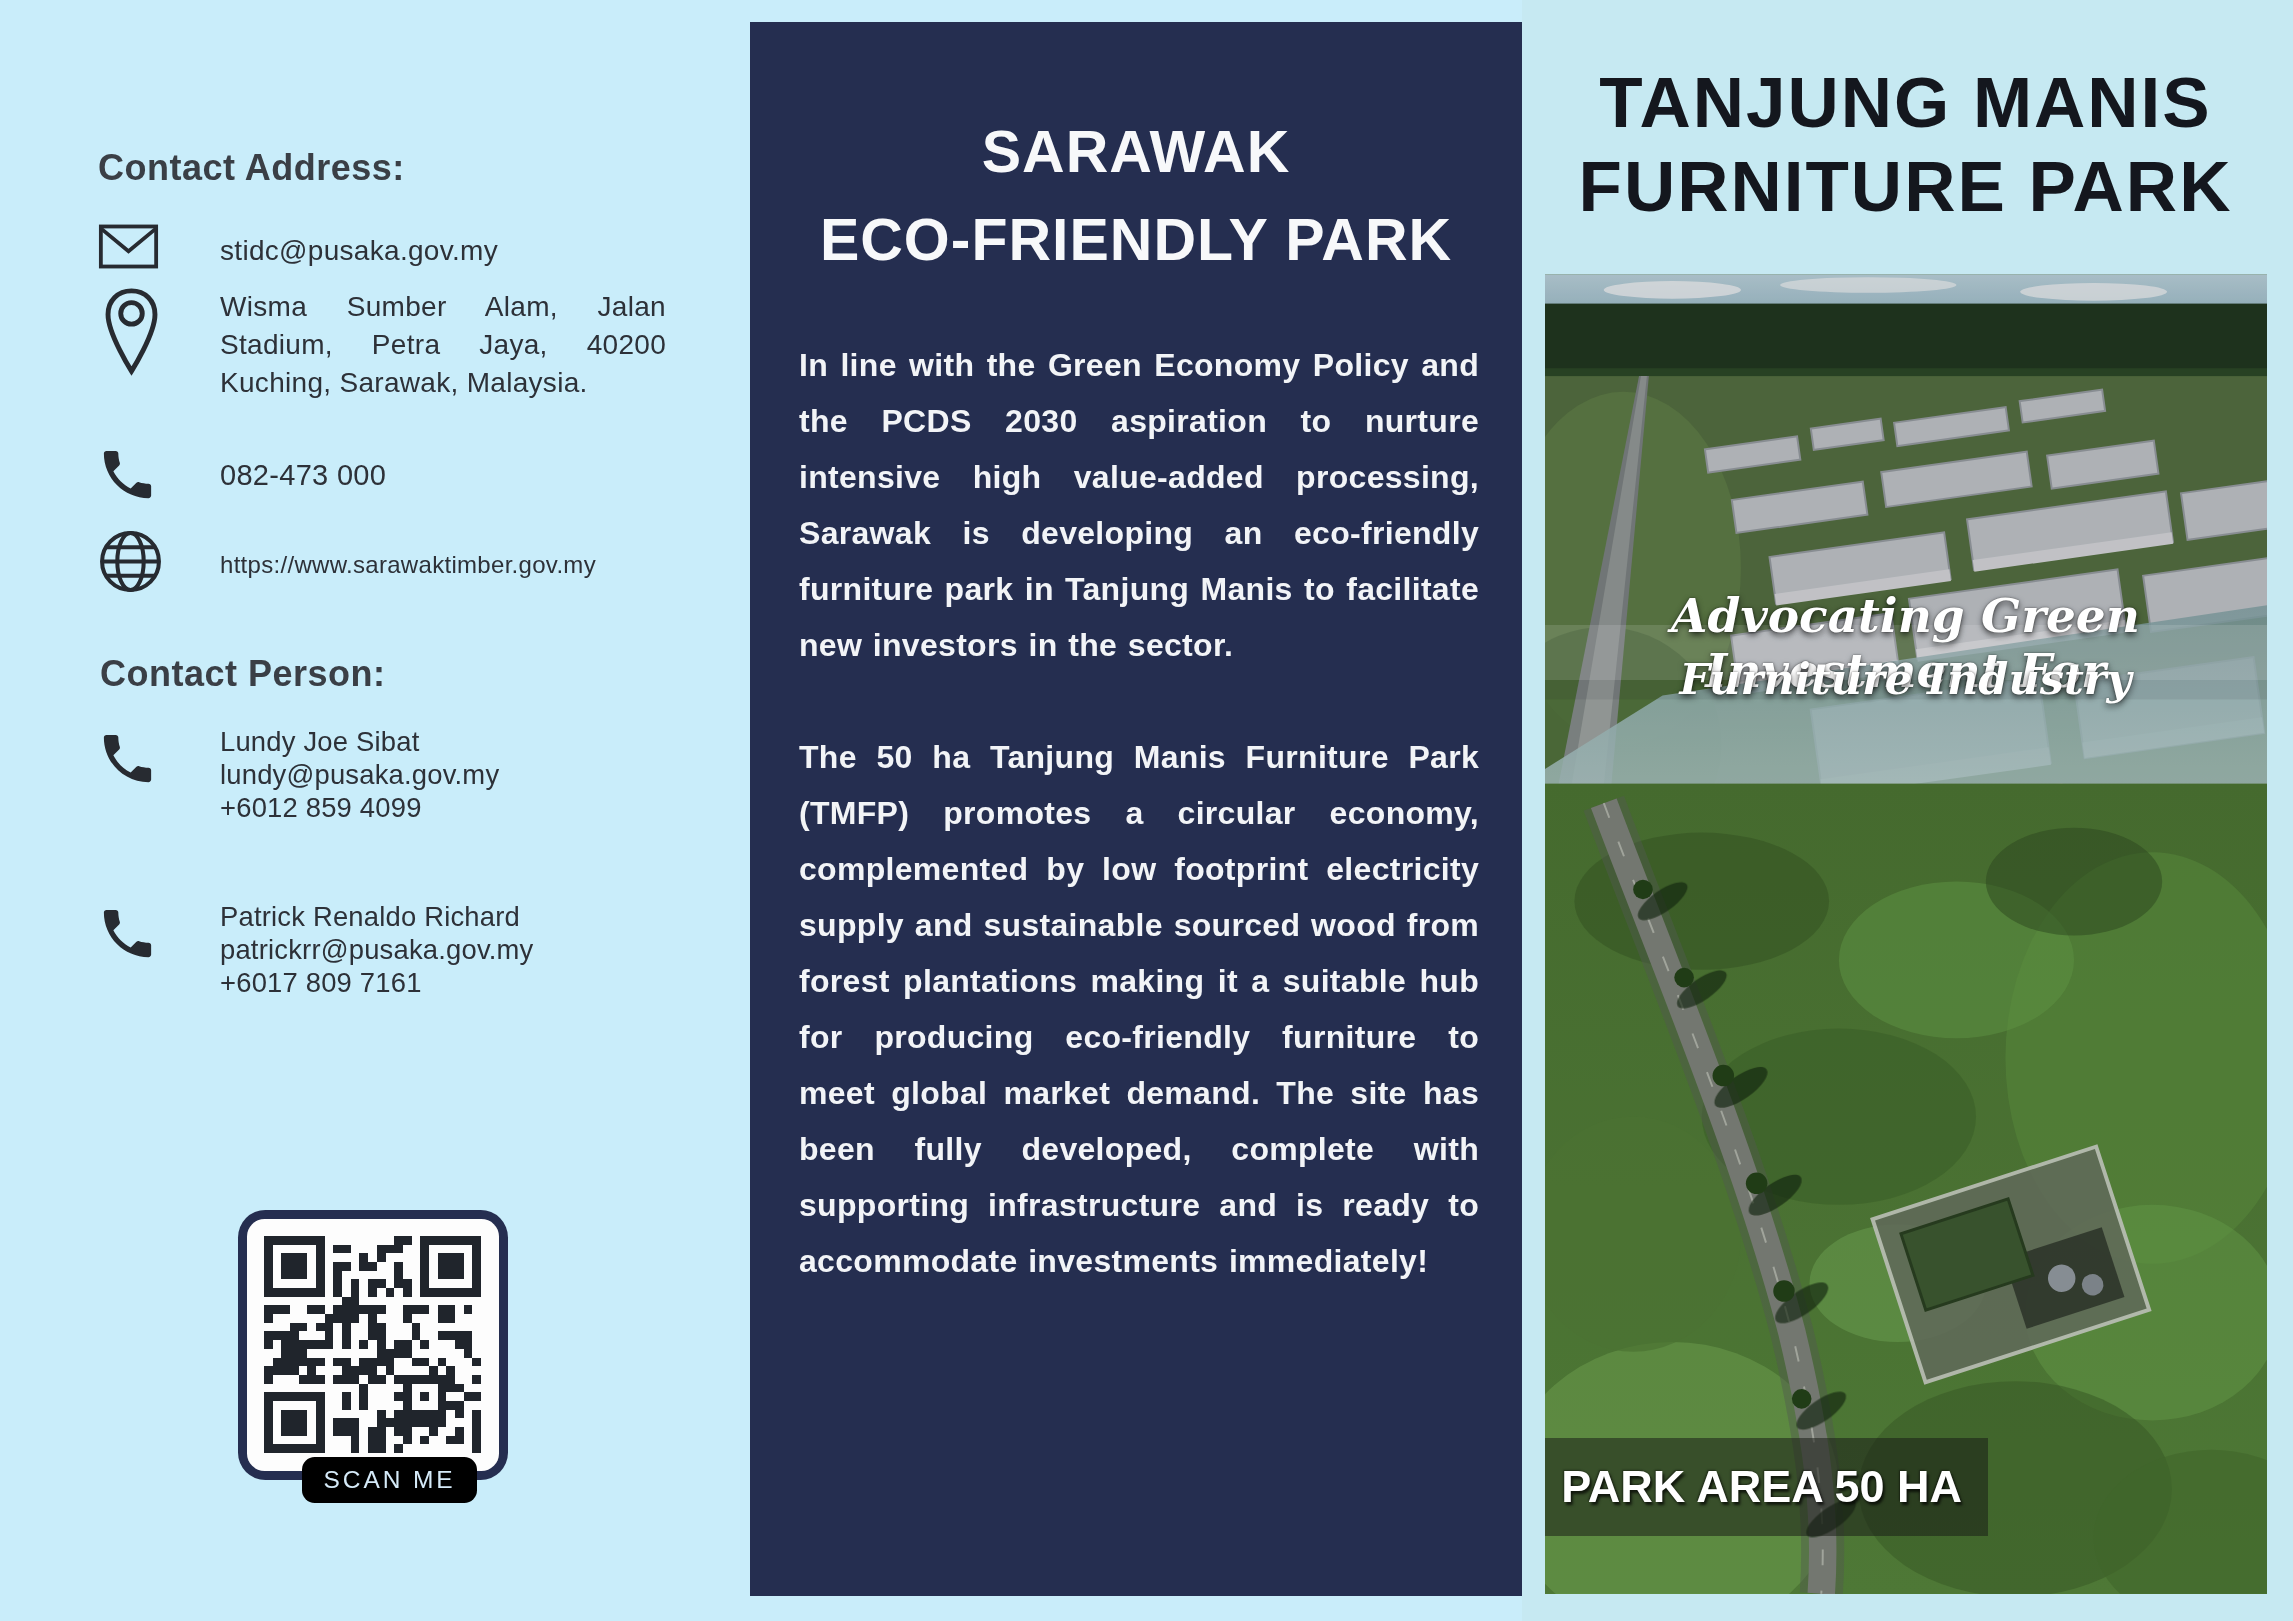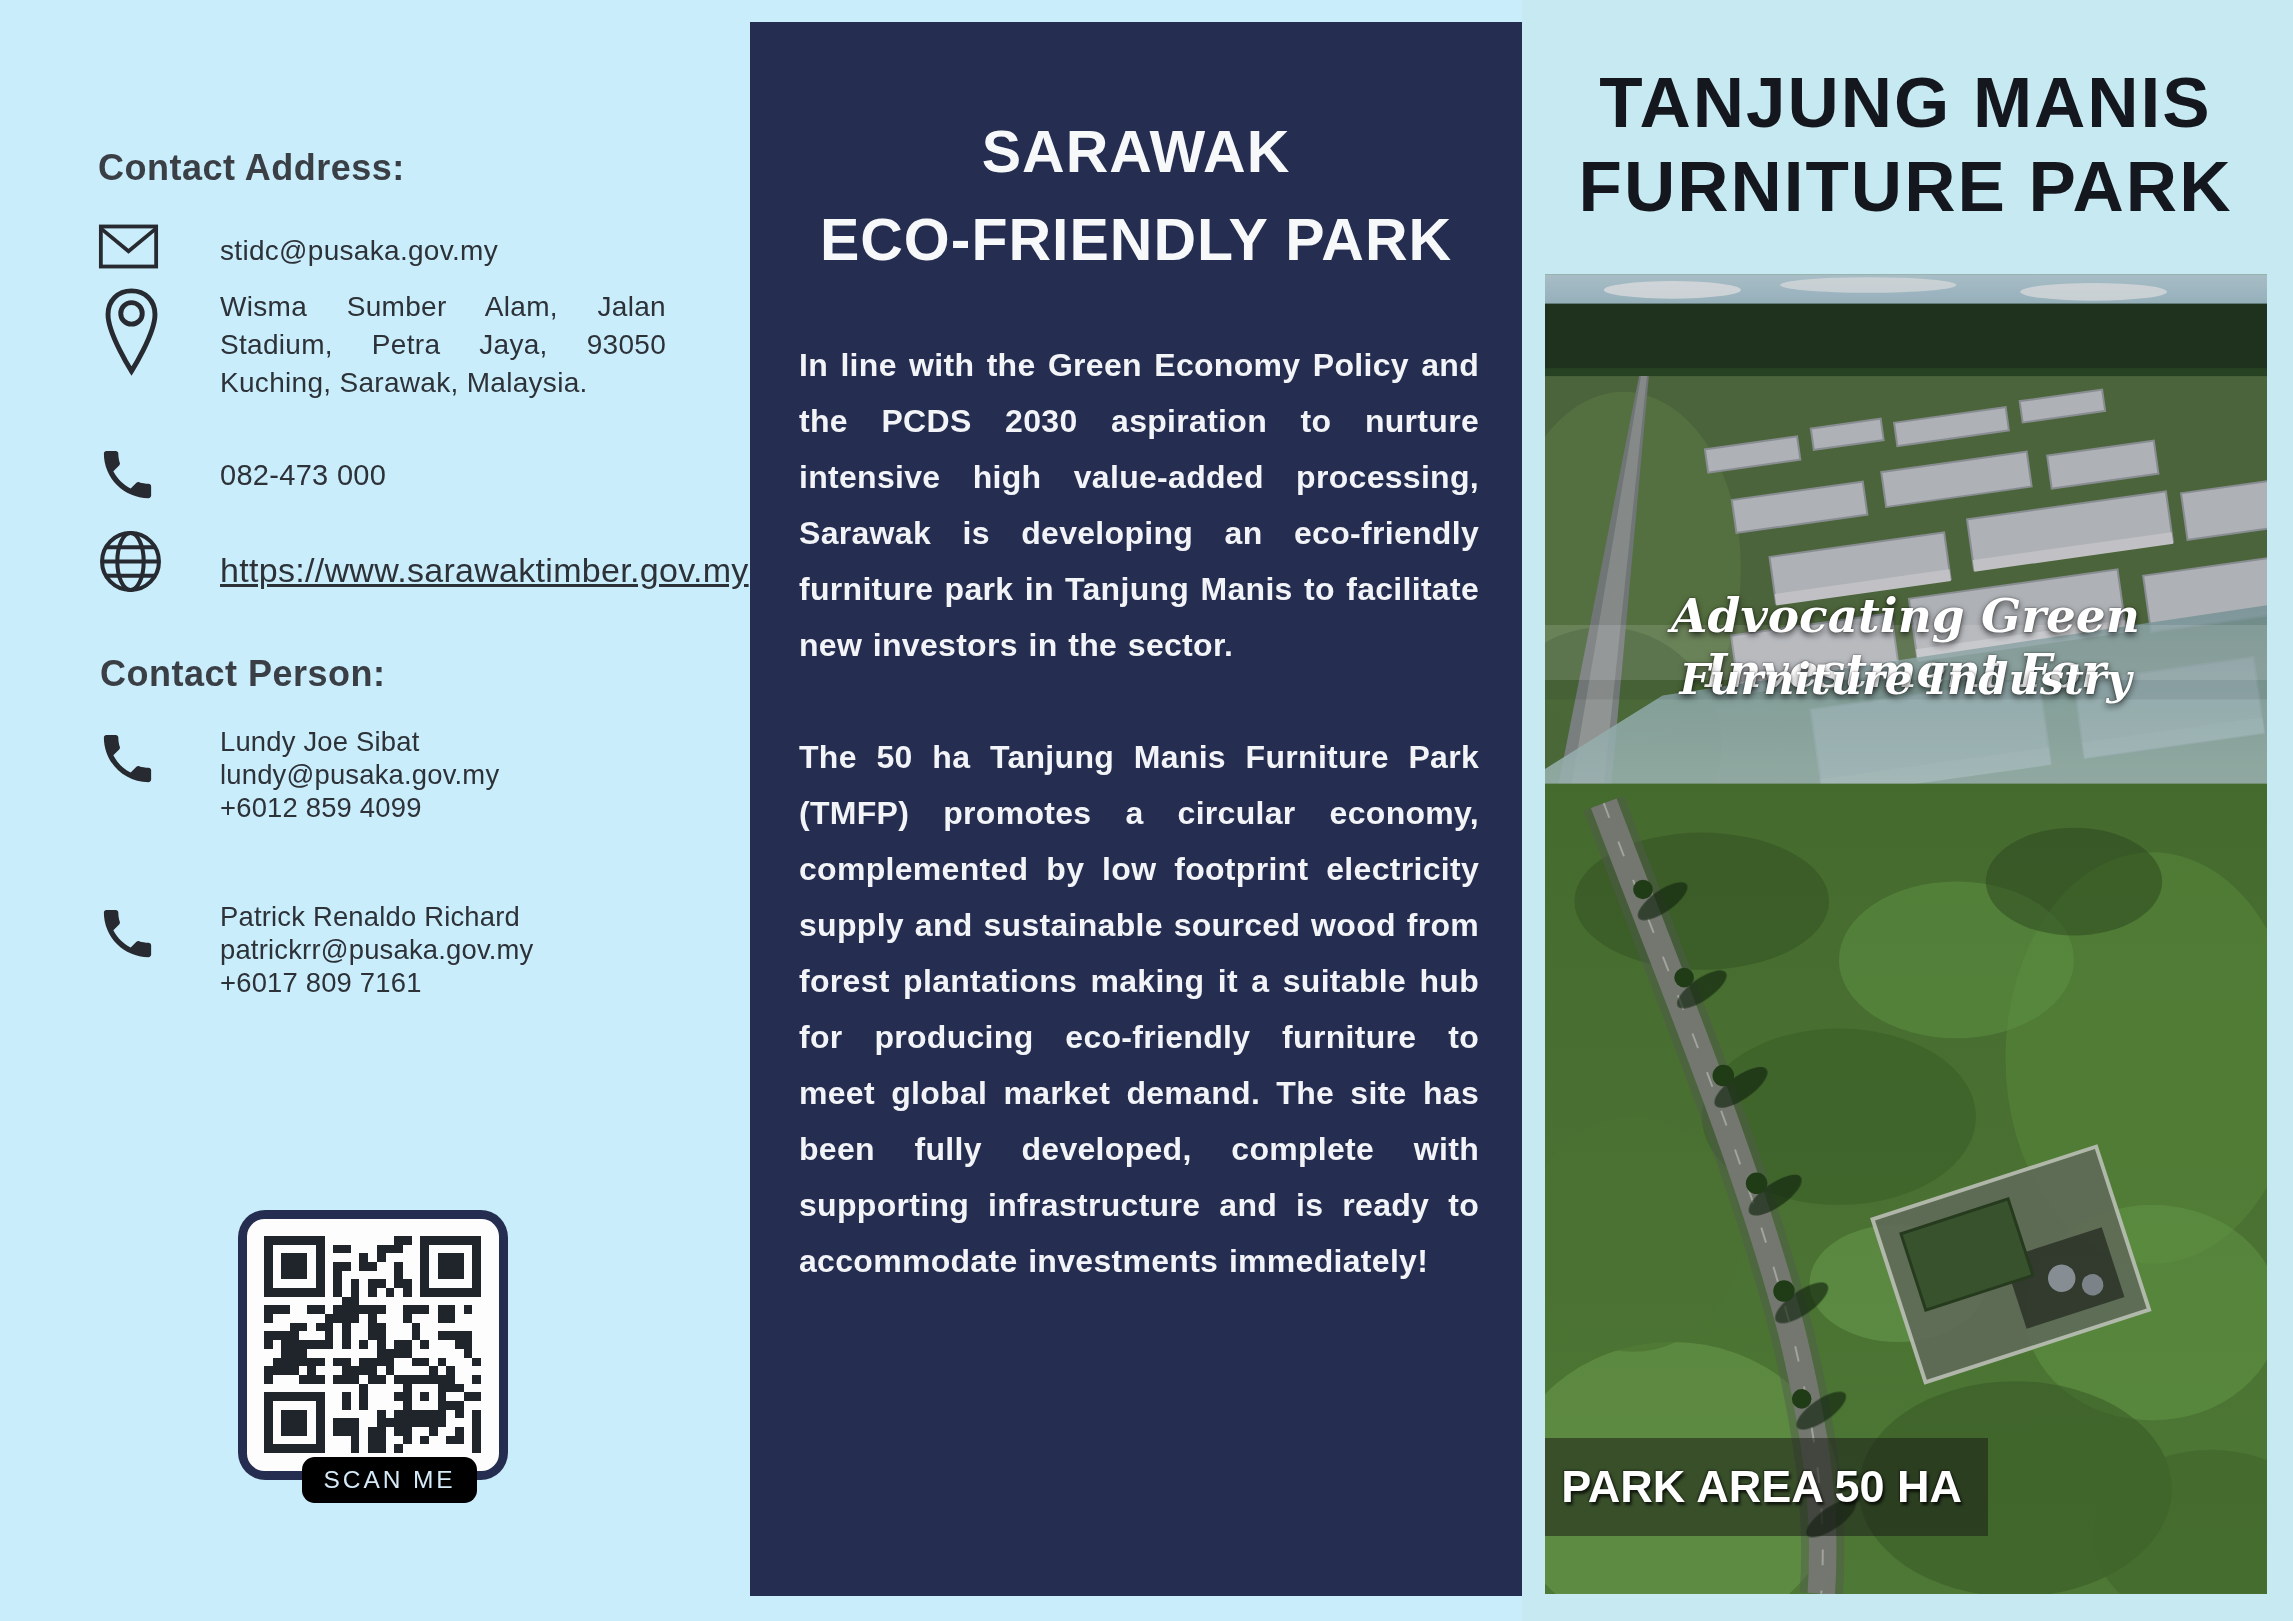--- a/index.html
+++ b/index.html
@@ -91,39 +91,39 @@
       </svg>
     </div>
     <div class="abs left-item" style="left:220px;top:235px;">stidc@pusaka.gov.my</div>
 
     <div class="abs icon-box" style="left:104px;top:287px;">
       <svg width="55" height="90" viewBox="0 0 56 92" fill="none" stroke="#272b31" stroke-width="5">
         <path d="M28 4 C14 4 4 14 4 28 C4 48 28 86 28 86 C28 86 52 48 52 28 C52 14 42 4 28 4 Z"></path>
         <circle cx="28" cy="27" r="11"></circle>
       </svg>
     </div>
-    <div class="abs left-item left-address" style="left:220px;top:288px;">Wisma Sumber Alam, Jalan Stadium, Petra Jaya, 93050 Kuching, Sarawak, Malaysia.</div>
+    <div class="abs left-item left-address" style="left:220px;top:288px;">Wisma Sumber Alam, Jalan Stadium, Petra Jaya, 40200 Kuching, Sarawak, Malaysia.</div>
 
     <div class="abs icon-box" style="left:96px;top:443px;">
       <svg width="63" height="63" viewBox="0 0 24 24" fill="#272b31">
         <path d="M6.62 10.79c1.44 2.83 3.76 5.14 6.59 6.59l2.2-2.2c.27-.27.67-.36 1.02-.24 1.12.37 2.33.57 3.57.57.55 0 1 .45 1 1V20c0 .55-.45 1-1 1-9.39 0-17-7.61-17-17 0-.55.45-1 1-1h3.5c.55 0 1 .45 1 1 0 1.25.2 2.45.57 3.57.11.35.03.74-.25 1.02l-2.21 2.2z"></path>
       </svg>
     </div>
     <div class="abs left-item" style="left:220px;top:459px;font-size:29px;">082-473 000</div>
 
     <div class="abs icon-box" style="left:98px;top:529px;">
       <svg width="65" height="65" viewBox="0 0 64 64" fill="none" stroke="#272b31" stroke-width="4">
         <circle cx="32" cy="32" r="28"></circle>
         <ellipse cx="32" cy="32" rx="13" ry="28"></ellipse>
         <path d="M4 32 L60 32"></path>
         <path d="M8.5 18 L55.5 18"></path>
         <path d="M8.5 46 L55.5 46"></path>
       </svg>
     </div>
-    <div class="abs left-item" style="left:220px;top:551px;font-size:34px;text-decoration:underline;">https://www.sarawaktimber.gov.my</div>
+    <div class="abs left-item" style="left:220px;top:551px;font-size:24px;">https://www.sarawaktimber.gov.my</div>
 
     <div class="abs left-heading" style="left:100px;top:653px;">Contact Person:</div>
 
     <div class="abs icon-box" style="left:96px;top:727px;">
       <svg width="63" height="63" viewBox="0 0 24 24" fill="#272b31">
         <path d="M6.62 10.79c1.44 2.83 3.76 5.14 6.59 6.59l2.2-2.2c.27-.27.67-.36 1.02-.24 1.12.37 2.33.57 3.57.57.55 0 1 .45 1 1V20c0 .55-.45 1-1 1-9.39 0-17-7.61-17-17 0-.55.45-1 1-1h3.5c.55 0 1 .45 1 1 0 1.25.2 2.45.57 3.57.11.35.03.74-.25 1.02l-2.21 2.2z"></path>
       </svg>
     </div>
     <div class="abs person-block" style="left:220px;top:725px;">
       <div>Lundy Joe Sibat</div>

